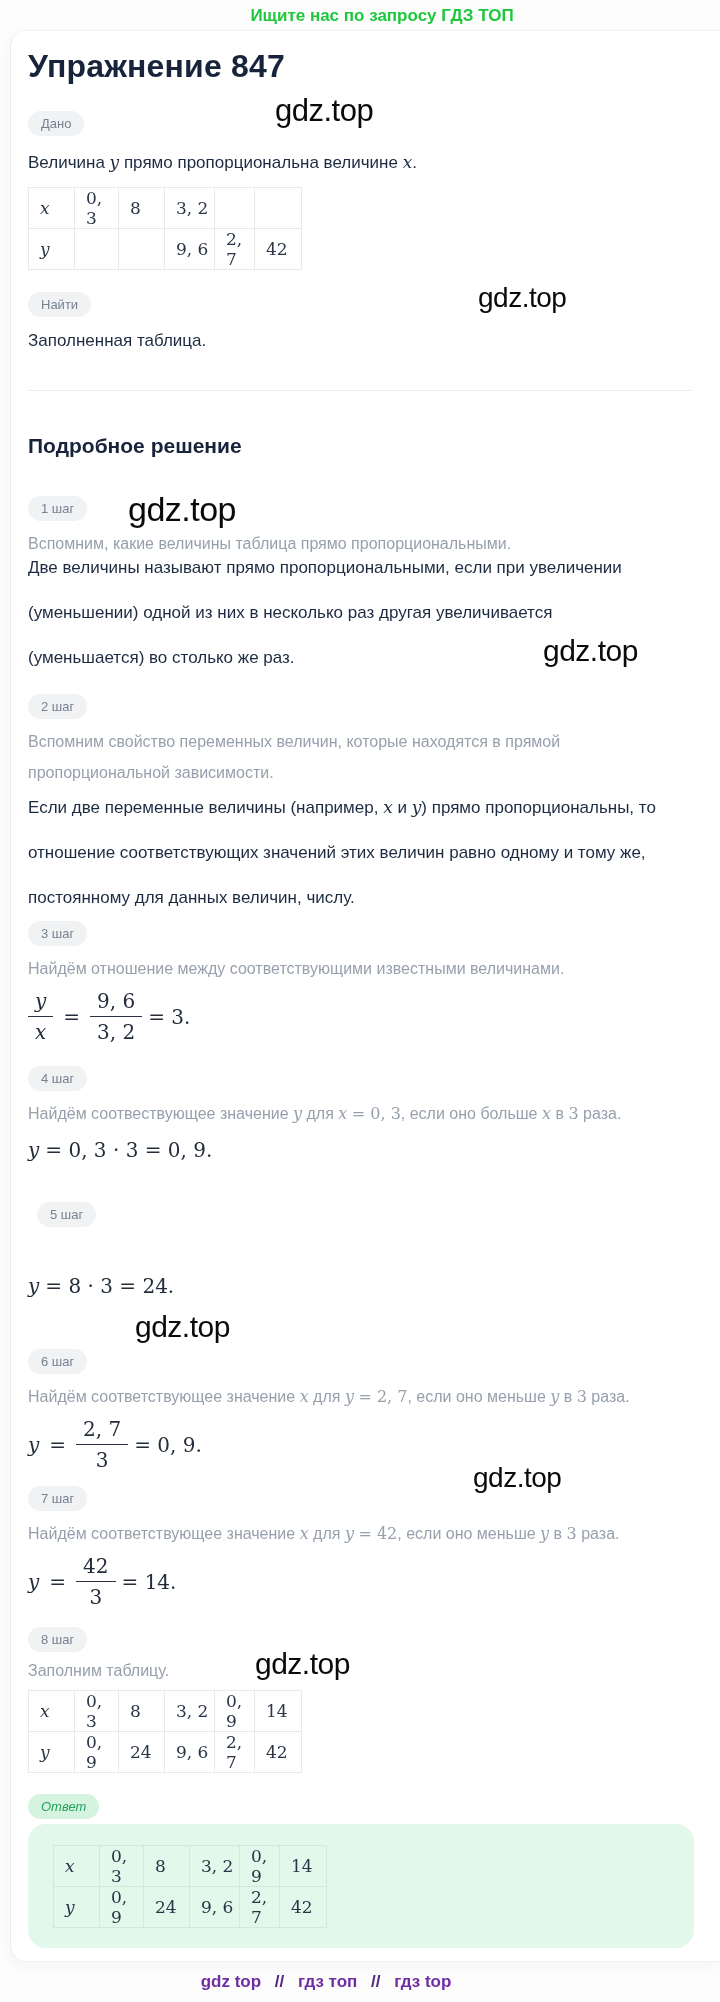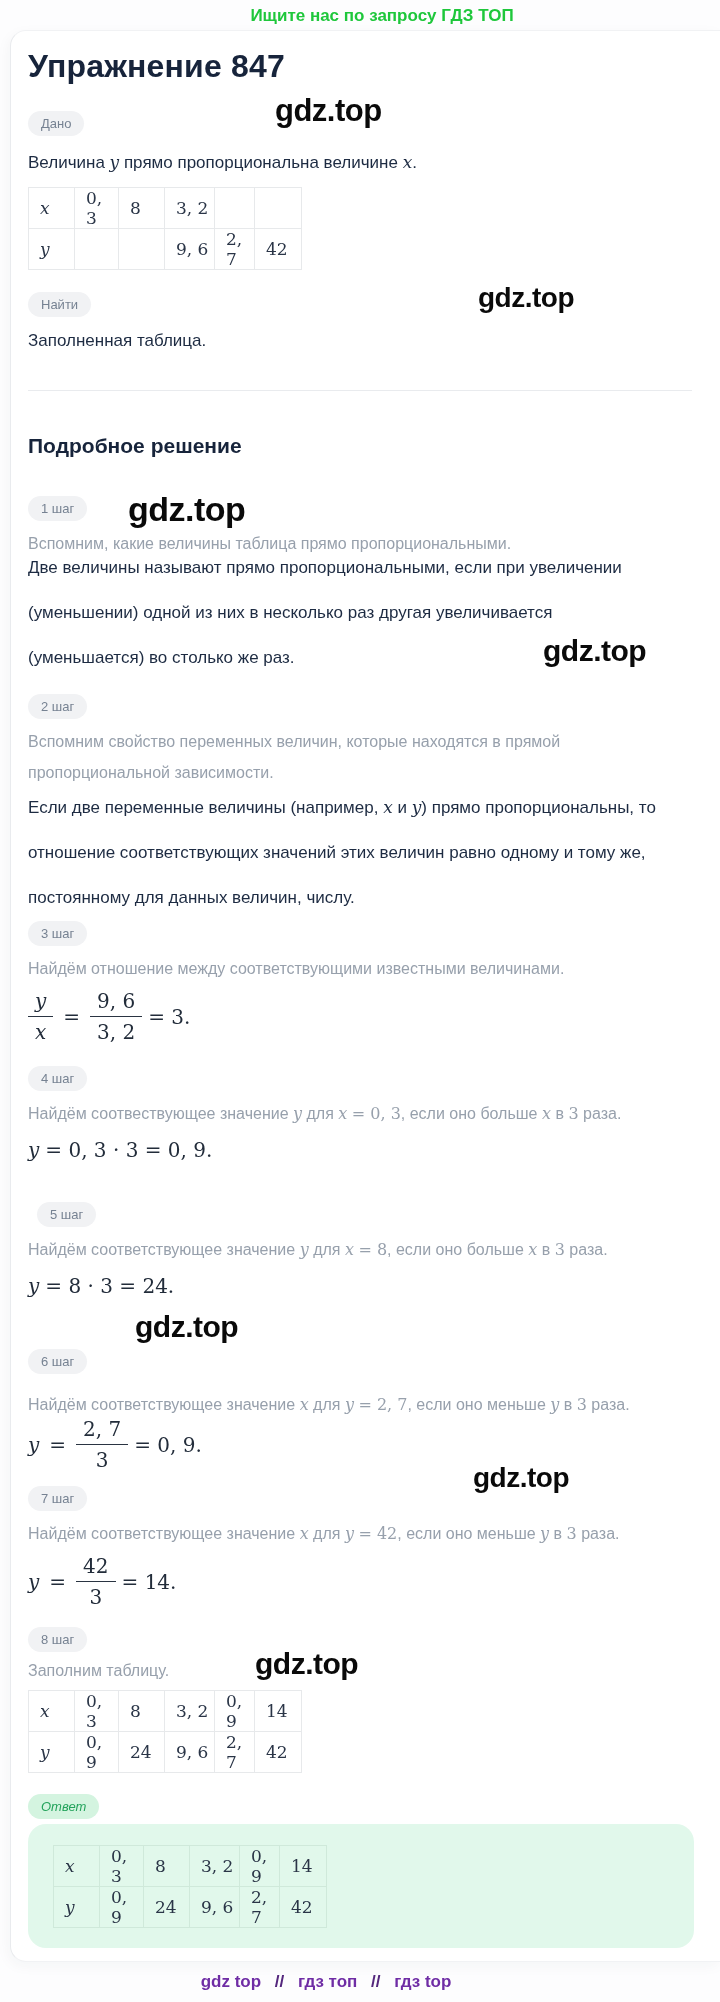--- a/index.html
+++ b/index.html
@@ -46,21 +46,21 @@
   .frac { display:inline-block; text-align:center; vertical-align:middle; }
   .frac .fnum { display:block; padding:1px 7px 3px 7px; border-bottom:1.5px solid #2a3442; line-height:24px; }
   .frac .fden { display:block; padding:3px 7px 1px 7px; line-height:24px; }
   .feq { display:inline-block; margin:0 10px; }
   .ftail { display:inline-block; margin-left:6px; }
 
   .divider { top:390px; left:28px; width:664px; height:1px; background:#e9ebee; }
 
   .green-box { top:1824px; left:28px; width:666px; height:124px; background:#e1f8eb; border-radius:18px; }
 
-  .watermark { color:#0a0a0a; font-weight:700; letter-spacing:-.5px; white-space:nowrap; }
+  .watermark { color:#0a0a0a; font-weight:400; letter-spacing:-.5px; white-space:nowrap; }
 
   .footer { top:1972px; left:0; width:652px; text-align:center; font-size:17px; font-weight:700; white-space:nowrap; }
   .footer .lnk { color:#6f2da5; margin:0 7px; cursor:pointer; }
   .footer .sep { color:#54277d; margin:0 2px; }
 </style>
 </head>
 <body>
 
 <div id="page">
 
@@ -169,30 +169,29 @@
   </div>
   <div class="abs note" style="top:1098px;left:28px;">Найдём соотвествующее значение <i class="mv">y</i> для <i class="mv">x</i> <span class="mr">= 0, 3</span>, если оно больше <i class="mv">x</i> в <span class="mr">3</span> раза.</div>
   <div class="abs formula" style="top:1138px;left:28px;">
     <i class="mv">y</i>
     <span class="ftail">= 0, 3 · 3 = 0, 9.</span>
   </div>
 
   <div class="abs" style="top:1202px;left:37px;text-align:center;">
     <span class="badge">5 шаг</span>
   </div>
-  <div class="abs note" style="top:1234px;left:28px;">Найдём соответствующее значение <i class="mv">y</i> для <i class="mv">x</i> <span class="mr">= 8</span>, если оно больше <i class="mv">x</i> в <span class="mr">3</span> раза.</div>
   <div class="abs formula" style="top:1274px;left:28px;">
     <i class="mv">y</i>
     <span class="ftail">= 8 · 3 = 24.</span>
   </div>
 
   <div class="abs" style="top:1349px;left:28px;">
     <span class="badge">6 шаг</span>
   </div>
-  <div class="abs note" style="top:1381px;left:28px;margin-top:8px;">Найдём соответствующее значение <i class="mv">x</i> для <i class="mv">y</i> <span class="mr">= 2, 7</span>, если оно меньше <i class="mv">y</i> в <span class="mr">3</span> раза.</div>
+  <div class="abs note" style="top:1381px;left:28px;">Найдём соответствующее значение <i class="mv">x</i> для <i class="mv">y</i> <span class="mr">= 2, 7</span>, если оно меньше <i class="mv">y</i> в <span class="mr">3</span> раза.</div>
   <div class="abs formula" style="top:1416px;left:28px;">
     <i class="mv">y</i>
     <span class="feq">=</span>
     <span class="frac">
       <span class="fnum">2, 7</span>
       <span class="fden">3</span>
     </span>
     <span class="ftail">= 0, 9.</span>
   </div>
 

